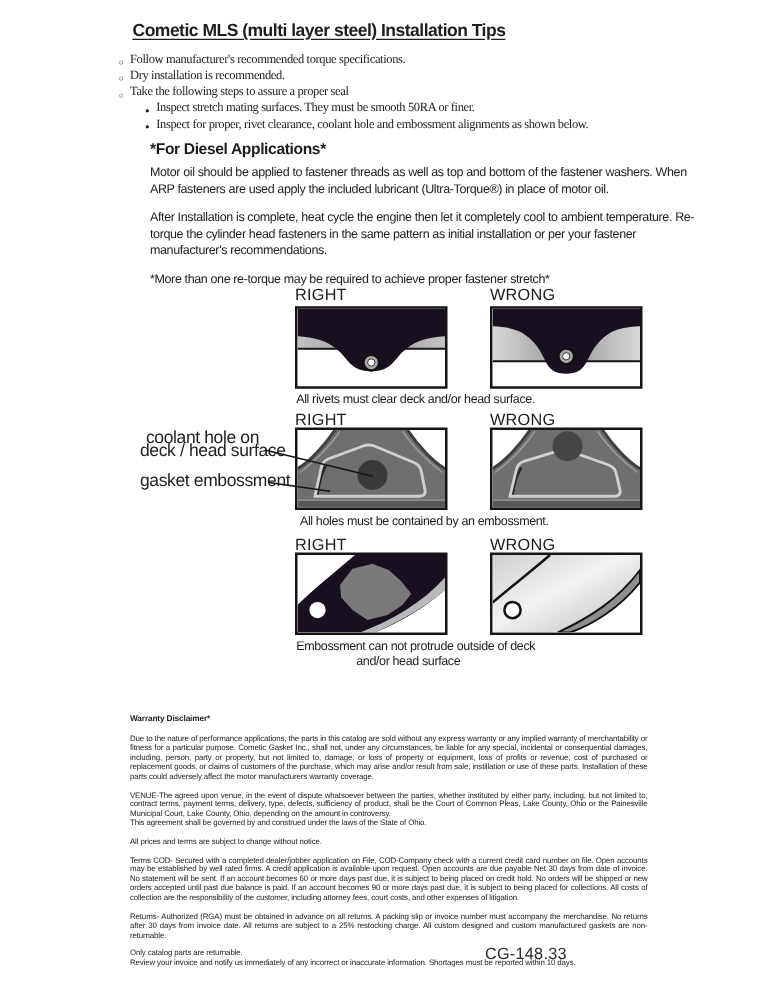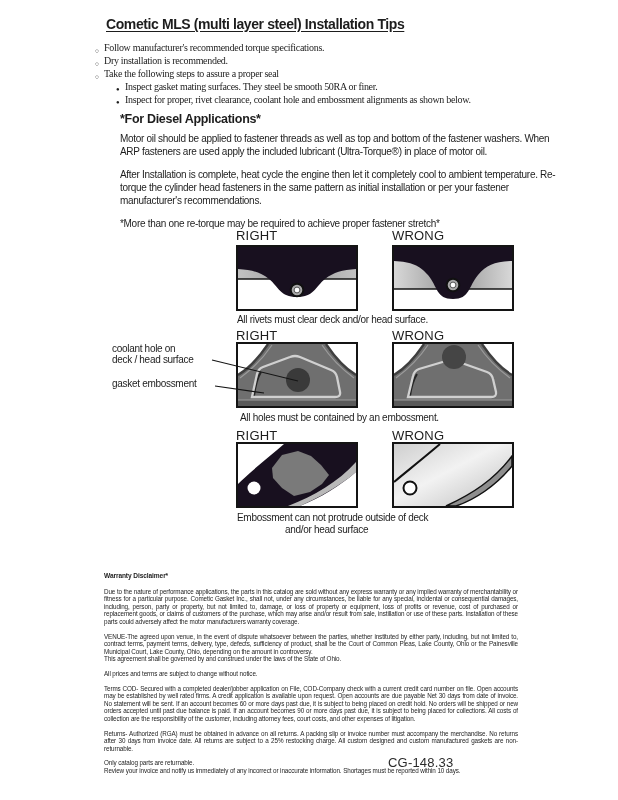--- a/index.html
+++ b/index.html
@@ -21,41 +21,41 @@
   .tips .sub::before{content:"●"; font-size:6px; top:3px;}
   
   .diesel{left:120px; top:113px; width:442px; font-size:10px; line-height:13px; letter-spacing:-0.3px;}
   .diesel h2{margin:0 0 6px 0; font-size:12.5px; letter-spacing:-0.3px;}
   .diesel p{margin:0 0 10px 0;}
   
   .rw-label{width:122px; text-align:left; font-size:13px; letter-spacing:0.2px; white-space:nowrap;}
   .panel{width:118px; height:62px; border:2px solid #141414; background:#fff; overflow:hidden;}
   .panel svg{display:block;}
   .caption{font-size:10px; letter-spacing:-0.3px; line-height:12px; white-space:nowrap;}
-  .ann{font-size:10px; letter-spacing:-0.3px; line-height:10.5px; text-align:left; white-space:nowrap;}
+  .ann{font-size:14px; letter-spacing:-0.3px; line-height:10.5px; text-align:center; white-space:nowrap;}
   
   .legal{left:104px; top:572px; width:414px; font-size:6.3px; line-height:7.6px; letter-spacing:-0.1px; text-align:justify;}
   .legal h3{margin:0 0 8px 0; font-size:6.6px;}
   .legal p{margin:0 0 7px 0;}
   .legal p.tight{margin:0;}
   
   .pagenum{left:388px; top:755px; font-size:13px; letter-spacing:0.2px; color:#2b2b2b;}
 </style>
 </head>
 <body>
 
 <div id="page">
 
   <div class="abs doc-title">Cometic MLS (multi layer steel) Installation Tips</div>
 
   <div class="abs tips">
     <div class="li">Follow manufacturer's recommended torque specifications.</div>
     <div class="li">Dry installation is recommended.</div>
     <div class="li">Take the following steps to assure a proper seal</div>
-    <div class="li sub">Inspect gasket mating surfaces.  They steel be smooth 50RA or finer.</div>
+    <div class="li sub">Inspect stretch mating surfaces.  They must be smooth 50RA or finer.</div>
     <div class="li sub">Inspect for proper, rivet clearance, coolant hole and embossment alignments as shown below.</div>
   </div>
 
   <div class="abs diesel">
     <h2>*For Diesel Applications*</h2>
     <p>Motor oil should be applied to fastener threads as well as top and bottom of the fastener washers. When ARP fasteners are used apply the included lubricant (Ultra-Torque®) in place of motor oil.</p>
     <p>After Installation is complete, heat cycle the engine then let it completely cool to ambient temperature. Re-torque the cylinder head fasteners in the same pattern as initial installation or per your fastener manufacturer's recommendations.</p>
     <p>*More than one re-torque may be required to achieve proper fastener stretch*</p>
   </div>
 

